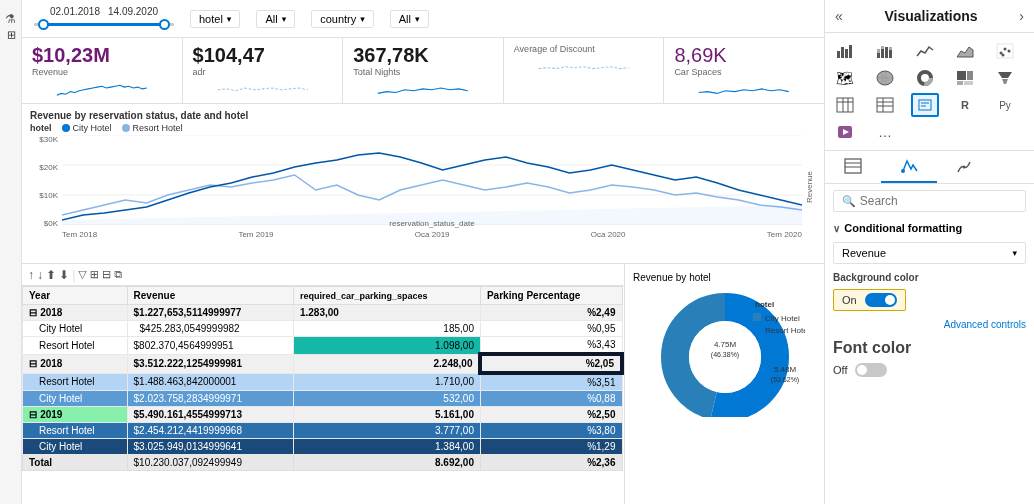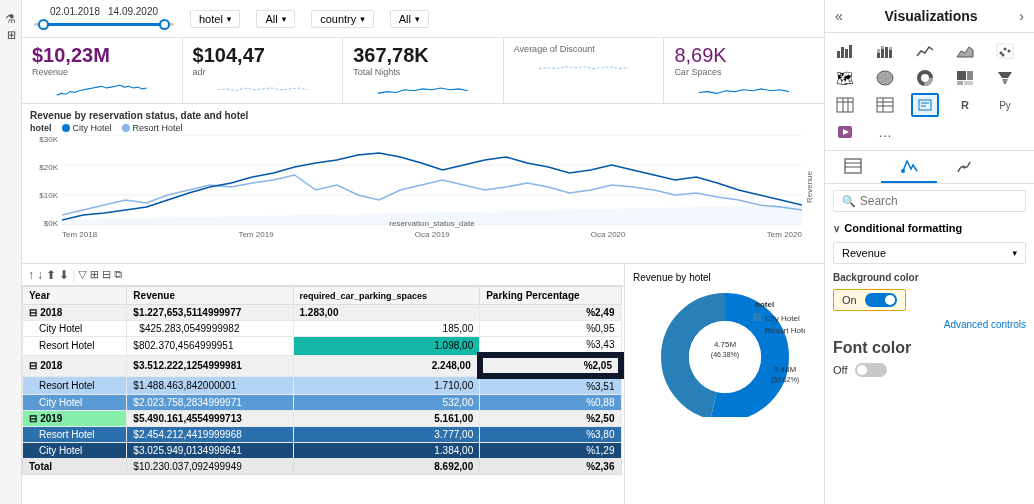--- a/index.html
+++ b/index.html
@@ -190,21 +190,21 @@
                 <td style="border:1px solid #e8e8e8; padding:2px 6px 2px 16px; background:#fff;">Resort Hotel</td>
                 <td style="border:1px solid #e8e8e8; padding:2px 6px; background:#fff;">$802.370,4564999951</td>
                 <td style="border:1px solid #e8e8e8; padding:2px 6px; background:#14b8a6; text-align:right;">1.098,00</td>
                 <td style="border:1px solid #e8e8e8; padding:2px 6px; background:#fff; text-align:right;">%3,43</td>
               </tr>
 
               <tr>
                 <td style="border:1px solid #e8e8e8; padding:2px 6px; background:#f0f0f0; font-weight:600;">⊟ 2018</td>
                 <td style="border:1px solid #e8e8e8; padding:2px 6px; background:#f0f0f0; font-weight:600;">$3.512.222,1254999981</td>
                 <td style="border:1px solid #e8e8e8; padding:2px 6px; background:#f0f0f0; font-weight:600; text-align:right;">2.248,00</td>
-                <td style="border:6px solid #0f172a; padding:2px 6px; background:#f0f0f0; font-weight:600; text-align:right;">%2,05</td>
+                <td style="border:4px solid #0f172a; padding:2px 6px; background:#f0f0f0; font-weight:600; text-align:right;">%2,05</td>
               </tr>
               <tr>
                 <td style="border:1px solid #e8e8e8; padding:2px 6px 2px 16px; background:#b3d4f5;">Resort Hotel</td>
                 <td style="border:1px solid #e8e8e8; padding:2px 6px; background:#b3d4f5;">$1.488.463,842000001</td>
                 <td style="border:1px solid #e8e8e8; padding:2px 6px; background:#b3d4f5; text-align:right;">1.710,00</td>
                 <td style="border:1px solid #e8e8e8; padding:2px 6px; background:#b3d4f5; text-align:right;">%3,51</td>
               </tr>
               <tr>
                 <td style="border:1px solid #e8e8e8; padding:2px 6px 2px 16px; background:#5b9bd5; color:#fff;">City Hotel</td>
                 <td style="border:1px solid #e8e8e8; padding:2px 6px; background:#5b9bd5; color:#fff;">$2.023.758,2834999971</td>

